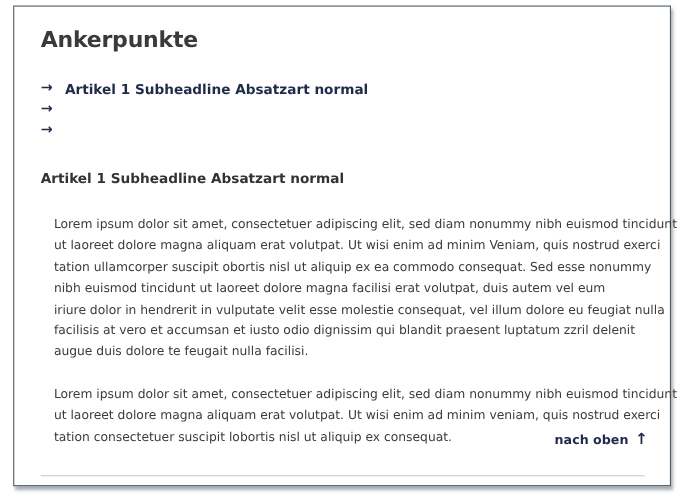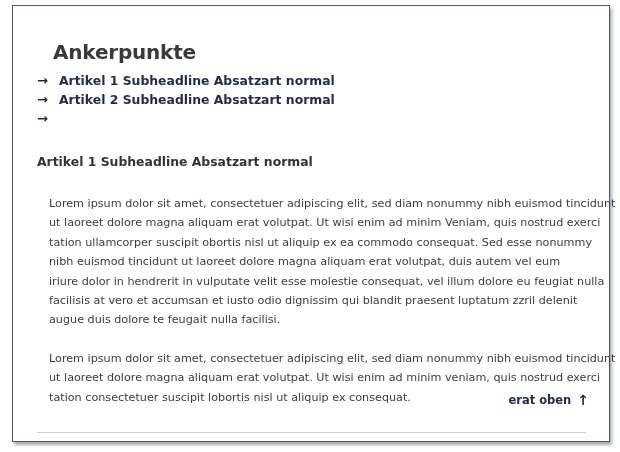--- a/index.html
+++ b/index.html
@@ -28,21 +28,21 @@
     .content {
       position: absolute;
       left: 24px;
       top: 0;
       width: 552px;
     }
     .page-title {
       position: absolute;
       top: 18px;
       left: 0;
-      margin: 16px;
+      margin: 0;
       font-size: 20px;
       font-weight: bold;
       color: #3a3a3a;
       letter-spacing: -0.2px;
       white-space: nowrap;
     }
     .anchor-list {
       position: absolute;
       top: 65px;
       left: 0;
@@ -122,45 +122,44 @@
 
     <h1 class="page-title">Ankerpunkte</h1>
 
     <ul class="anchor-list">
       <li class="anchor-item">
         <span class="arrow">→</span>
         <span>Artikel 1 Subheadline Absatzart normal</span>
       </li>
       <li class="anchor-item">
         <span class="arrow">→</span>
-        <span>Artikel 2 Subheadline Absatzart normal</span>
       </li>
       <li class="anchor-item">
         <span class="arrow">→</span>
       </li>
     </ul>
 
     <h2 class="article-headline">Artikel 1 Subheadline Absatzart normal</h2>
 
     <p class="para para-1">
       <span class="line">Lorem ipsum dolor sit amet, consectetuer adipiscing elit, sed diam nonummy nibh euismod tincidunt</span>
       <span class="line">ut laoreet dolore magna aliquam erat volutpat. Ut wisi enim ad minim Veniam, quis nostrud exerci</span>
       <span class="line">tation ullamcorper suscipit obortis nisl ut aliquip ex ea commodo consequat. Sed esse nonummy</span>
-      <span class="line">nibh euismod tincidunt ut laoreet dolore magna aliquam erat volutpat, duis autem vel eum</span>
+      <span class="line">nibh euismod tincidunt ut laoreet dolore magna facilisi erat volutpat, duis autem vel eum</span>
       <span class="line">iriure dolor in hendrerit in vulputate velit esse molestie consequat, vel illum dolore eu feugiat nulla</span>
       <span class="line">facilisis at vero et accumsan et iusto odio dignissim qui blandit praesent luptatum zzril delenit</span>
       <span class="line">augue duis dolore te feugait nulla facilisi.</span>
     </p>
 
     <p class="para para-2">
       <span class="line">Lorem ipsum dolor sit amet, consectetuer adipiscing elit, sed diam nonummy nibh euismod tincidunt</span>
       <span class="line">ut laoreet dolore magna aliquam erat volutpat. Ut wisi enim ad minim veniam, quis nostrud exerci</span>
       <span class="line">tation consectetuer suscipit lobortis nisl ut aliquip ex consequat.</span>
     </p>
 
     <div class="back-to-top">
-      <span>erat oben</span>
+      <span>nach oben</span>
       <span class="up-arrow">↑</span>
     </div>
 
     <div class="divider"></div>
   </div>
 </div>
 
 </body></html>

